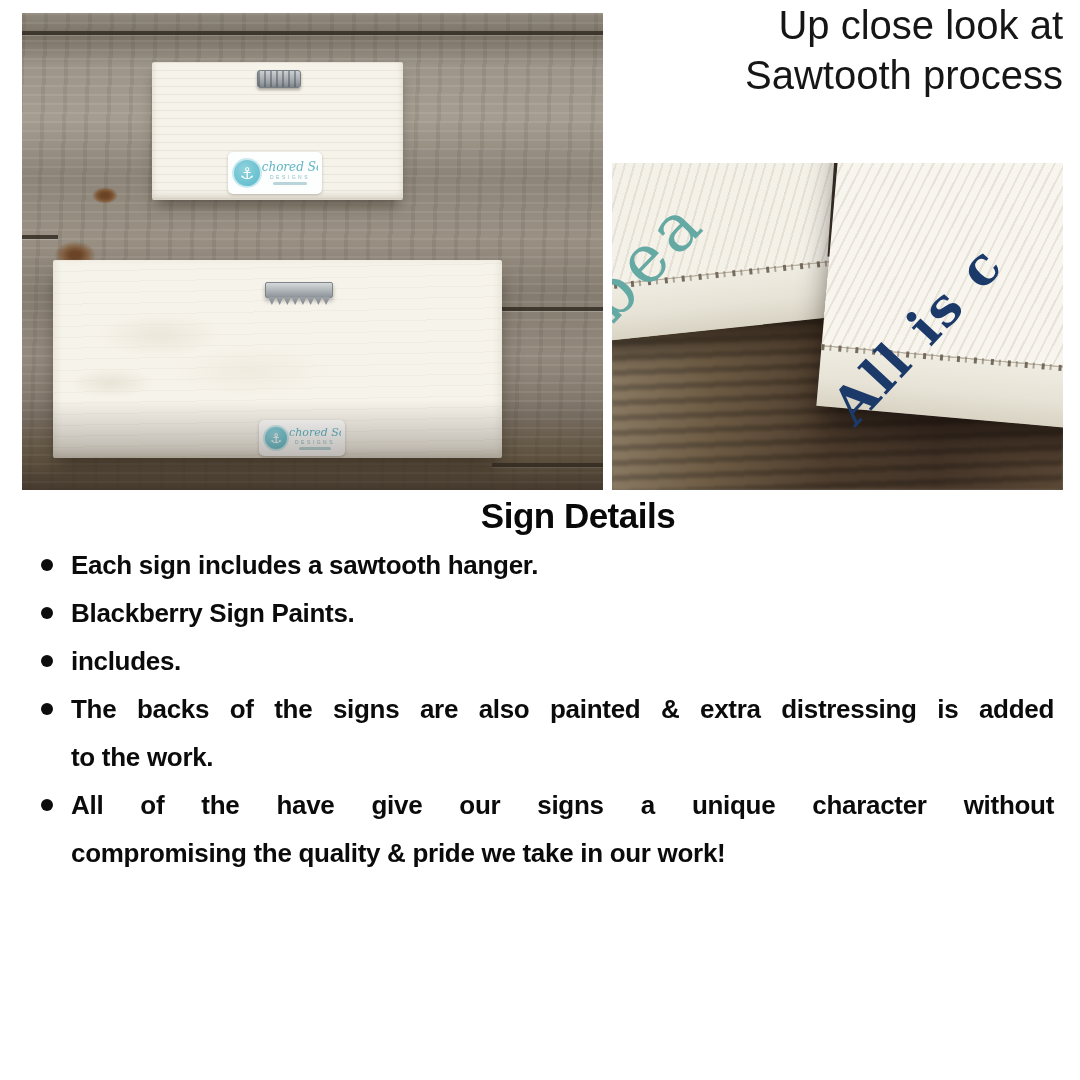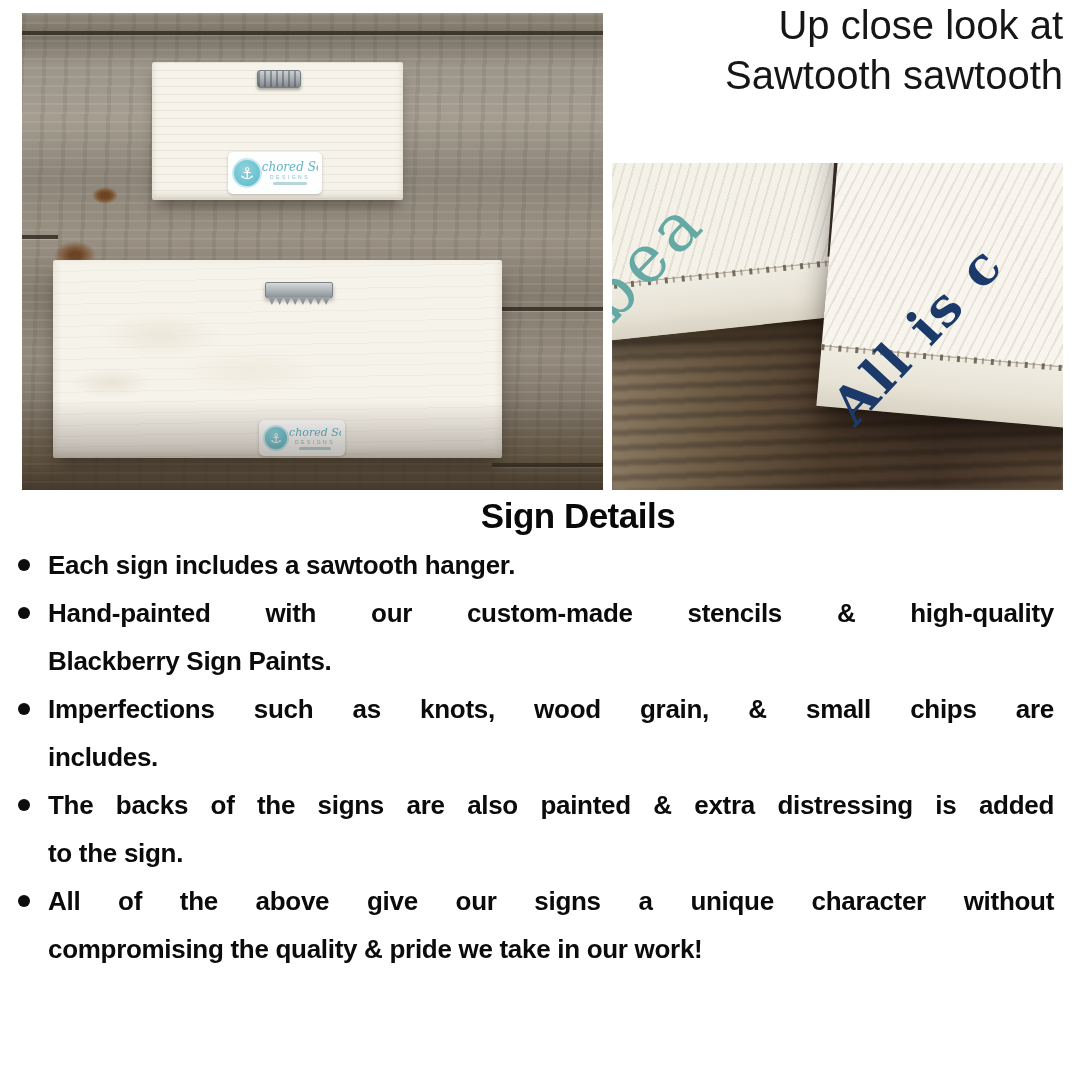--- a/index.html
+++ b/index.html
@@ -106,21 +106,21 @@
   .paint-navy{position:absolute;left:252px;top:212px;z-index:5;transform:rotate(-47deg);transform-origin:0 100%;
     font-family:"DejaVu Serif",serif;font-weight:700;font-size:52px;letter-spacing:3px;color:#1b3a6a;white-space:nowrap;}
 
   
   .caption{position:absolute;left:612px;top:0;width:451px;text-align:right;color:#161616;
     font-size:40px;line-height:50px;font-weight:400;}
 
   
   .details-heading{position:absolute;left:0;top:494px;width:100%;text-align:center;
     font-size:35px;line-height:44px;font-weight:700;color:#090909;letter-spacing:-0.5px;padding-left:38px;}
-  .bullets{position:absolute;left:16px;right:26px;top:541px;}
+  .bullets{position:absolute;left:39px;right:26px;top:541px;}
   .bullet{position:relative;padding-left:32px;}
   .dot{position:absolute;left:2px;top:18px;width:12px;height:12px;border-radius:50%;background:#0d0d0d;}
   .b-line{font-size:26px;line-height:48px;font-weight:700;color:#0b0b0b;letter-spacing:-0.3px;
     text-align:left;white-space:normal;}
   .b-line.just{text-align:justify;text-align-last:justify;}
 </style>
 </head>
 <body>
 
 <div class="page">
@@ -155,21 +155,21 @@
           <span class="stk-line"></span>
         </span>
       </div>
     </div>
 
     <div class="pl-darken"></div>
   </div>
 
   <div class="caption">
     <div>Up close look at</div>
-    <div>Sawtooth sawtooth</div>
+    <div>Sawtooth process</div>
   </div>
 
   <div class="photo-right">
     <div class="pr-bottom"></div>
     <div class="board board-left">
       <div class="face"></div>
       <div class="bedge"></div>
     </div>
     <div class="pr-gap"></div>
     <span class="paint-teal">bea</span>
@@ -182,33 +182,31 @@
 
   <div class="details-heading">Sign Details</div>
 
   <div class="bullets">
     <div class="bullet">
       <span class="dot"></span>
       <div class="b-line">Each sign includes a sawtooth hanger.</div>
     </div>
     <div class="bullet">
       <span class="dot"></span>
-      <div class="b-line just">Hand-painted with our custom-made stencils &amp; high-quality</div>
       <div class="b-line">Blackberry Sign Paints.</div>
     </div>
     <div class="bullet">
       <span class="dot"></span>
-      <div class="b-line just">Imperfections such as knots, wood grain, &amp; small chips are</div>
       <div class="b-line">includes.</div>
     </div>
     <div class="bullet">
       <span class="dot"></span>
       <div class="b-line just">The backs of the signs are also painted &amp; extra distressing is added</div>
-      <div class="b-line">to the sign.</div>
-    </div>
-    <div class="bullet">
-      <span class="dot"></span>
-      <div class="b-line just">All of the above give our signs a unique character without</div>
+      <div class="b-line">to the work.</div>
+    </div>
+    <div class="bullet">
+      <span class="dot"></span>
+      <div class="b-line just">All of the have give our signs a unique character without</div>
       <div class="b-line">compromising the quality &amp; pride we take in our work!</div>
     </div>
   </div>
 
 </div>
 
 </body></html>

